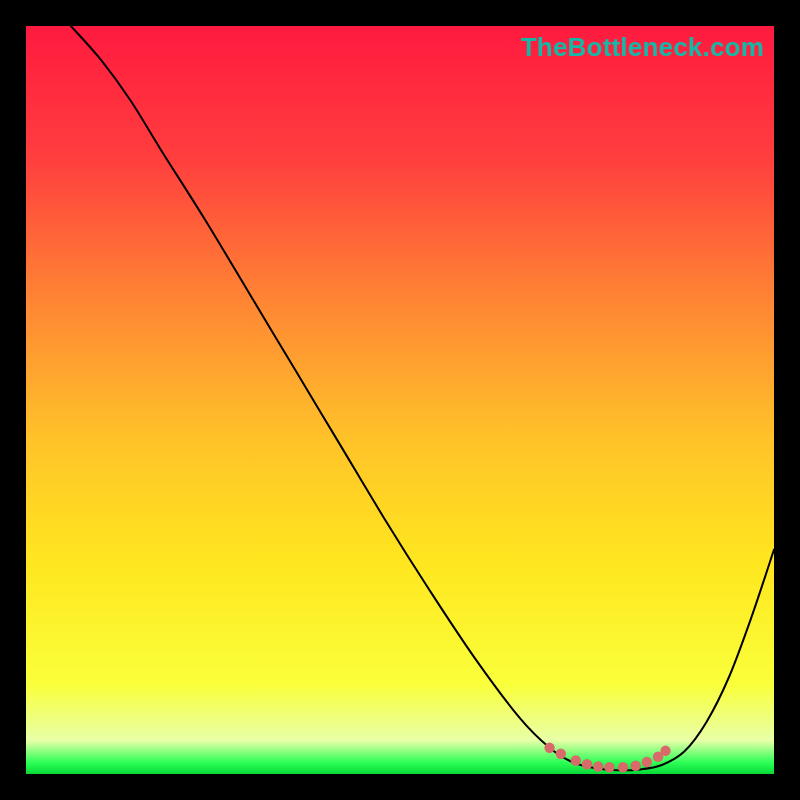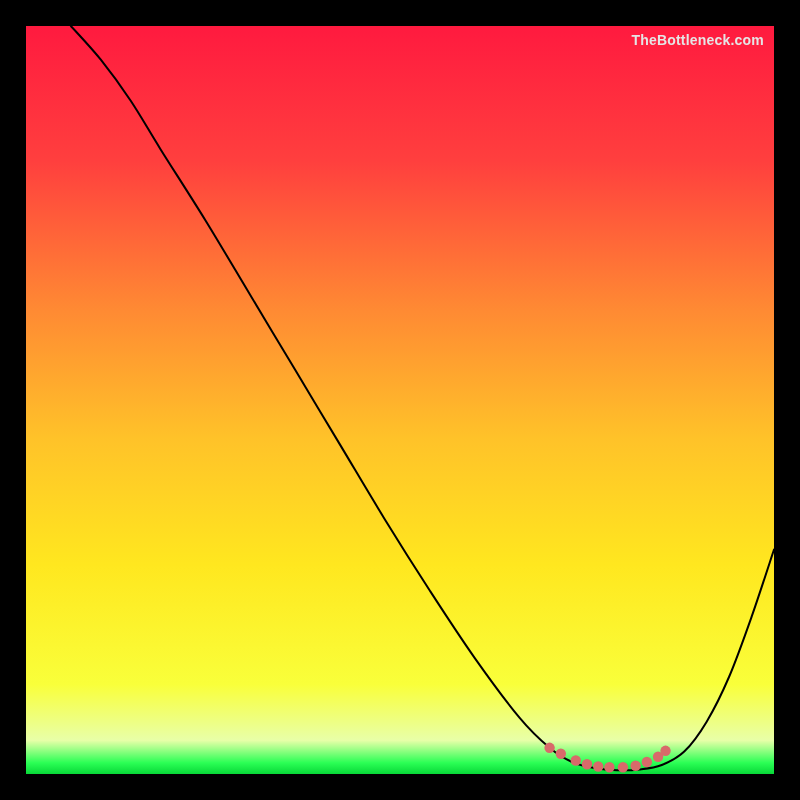--- a/index.html
+++ b/index.html
@@ -23,22 +23,22 @@
     position: absolute;
     left: 0;
     top: 0;
     width: 748px;
     height: 748px;
   }
   .watermark {
     position: absolute;
     top: 6px;
     right: 10px;
-    color: #e5e5e5;
-    font-size: 14px;
+    color: #14b8a6;
+    font-size: 26px;
     font-weight: 600;
     letter-spacing: 0.2px;
     z-index: 10;
   }
 </style>
 </head>
 <body>
 
 <div class="frame">
   <div class="watermark">TheBottleneck.com</div>

